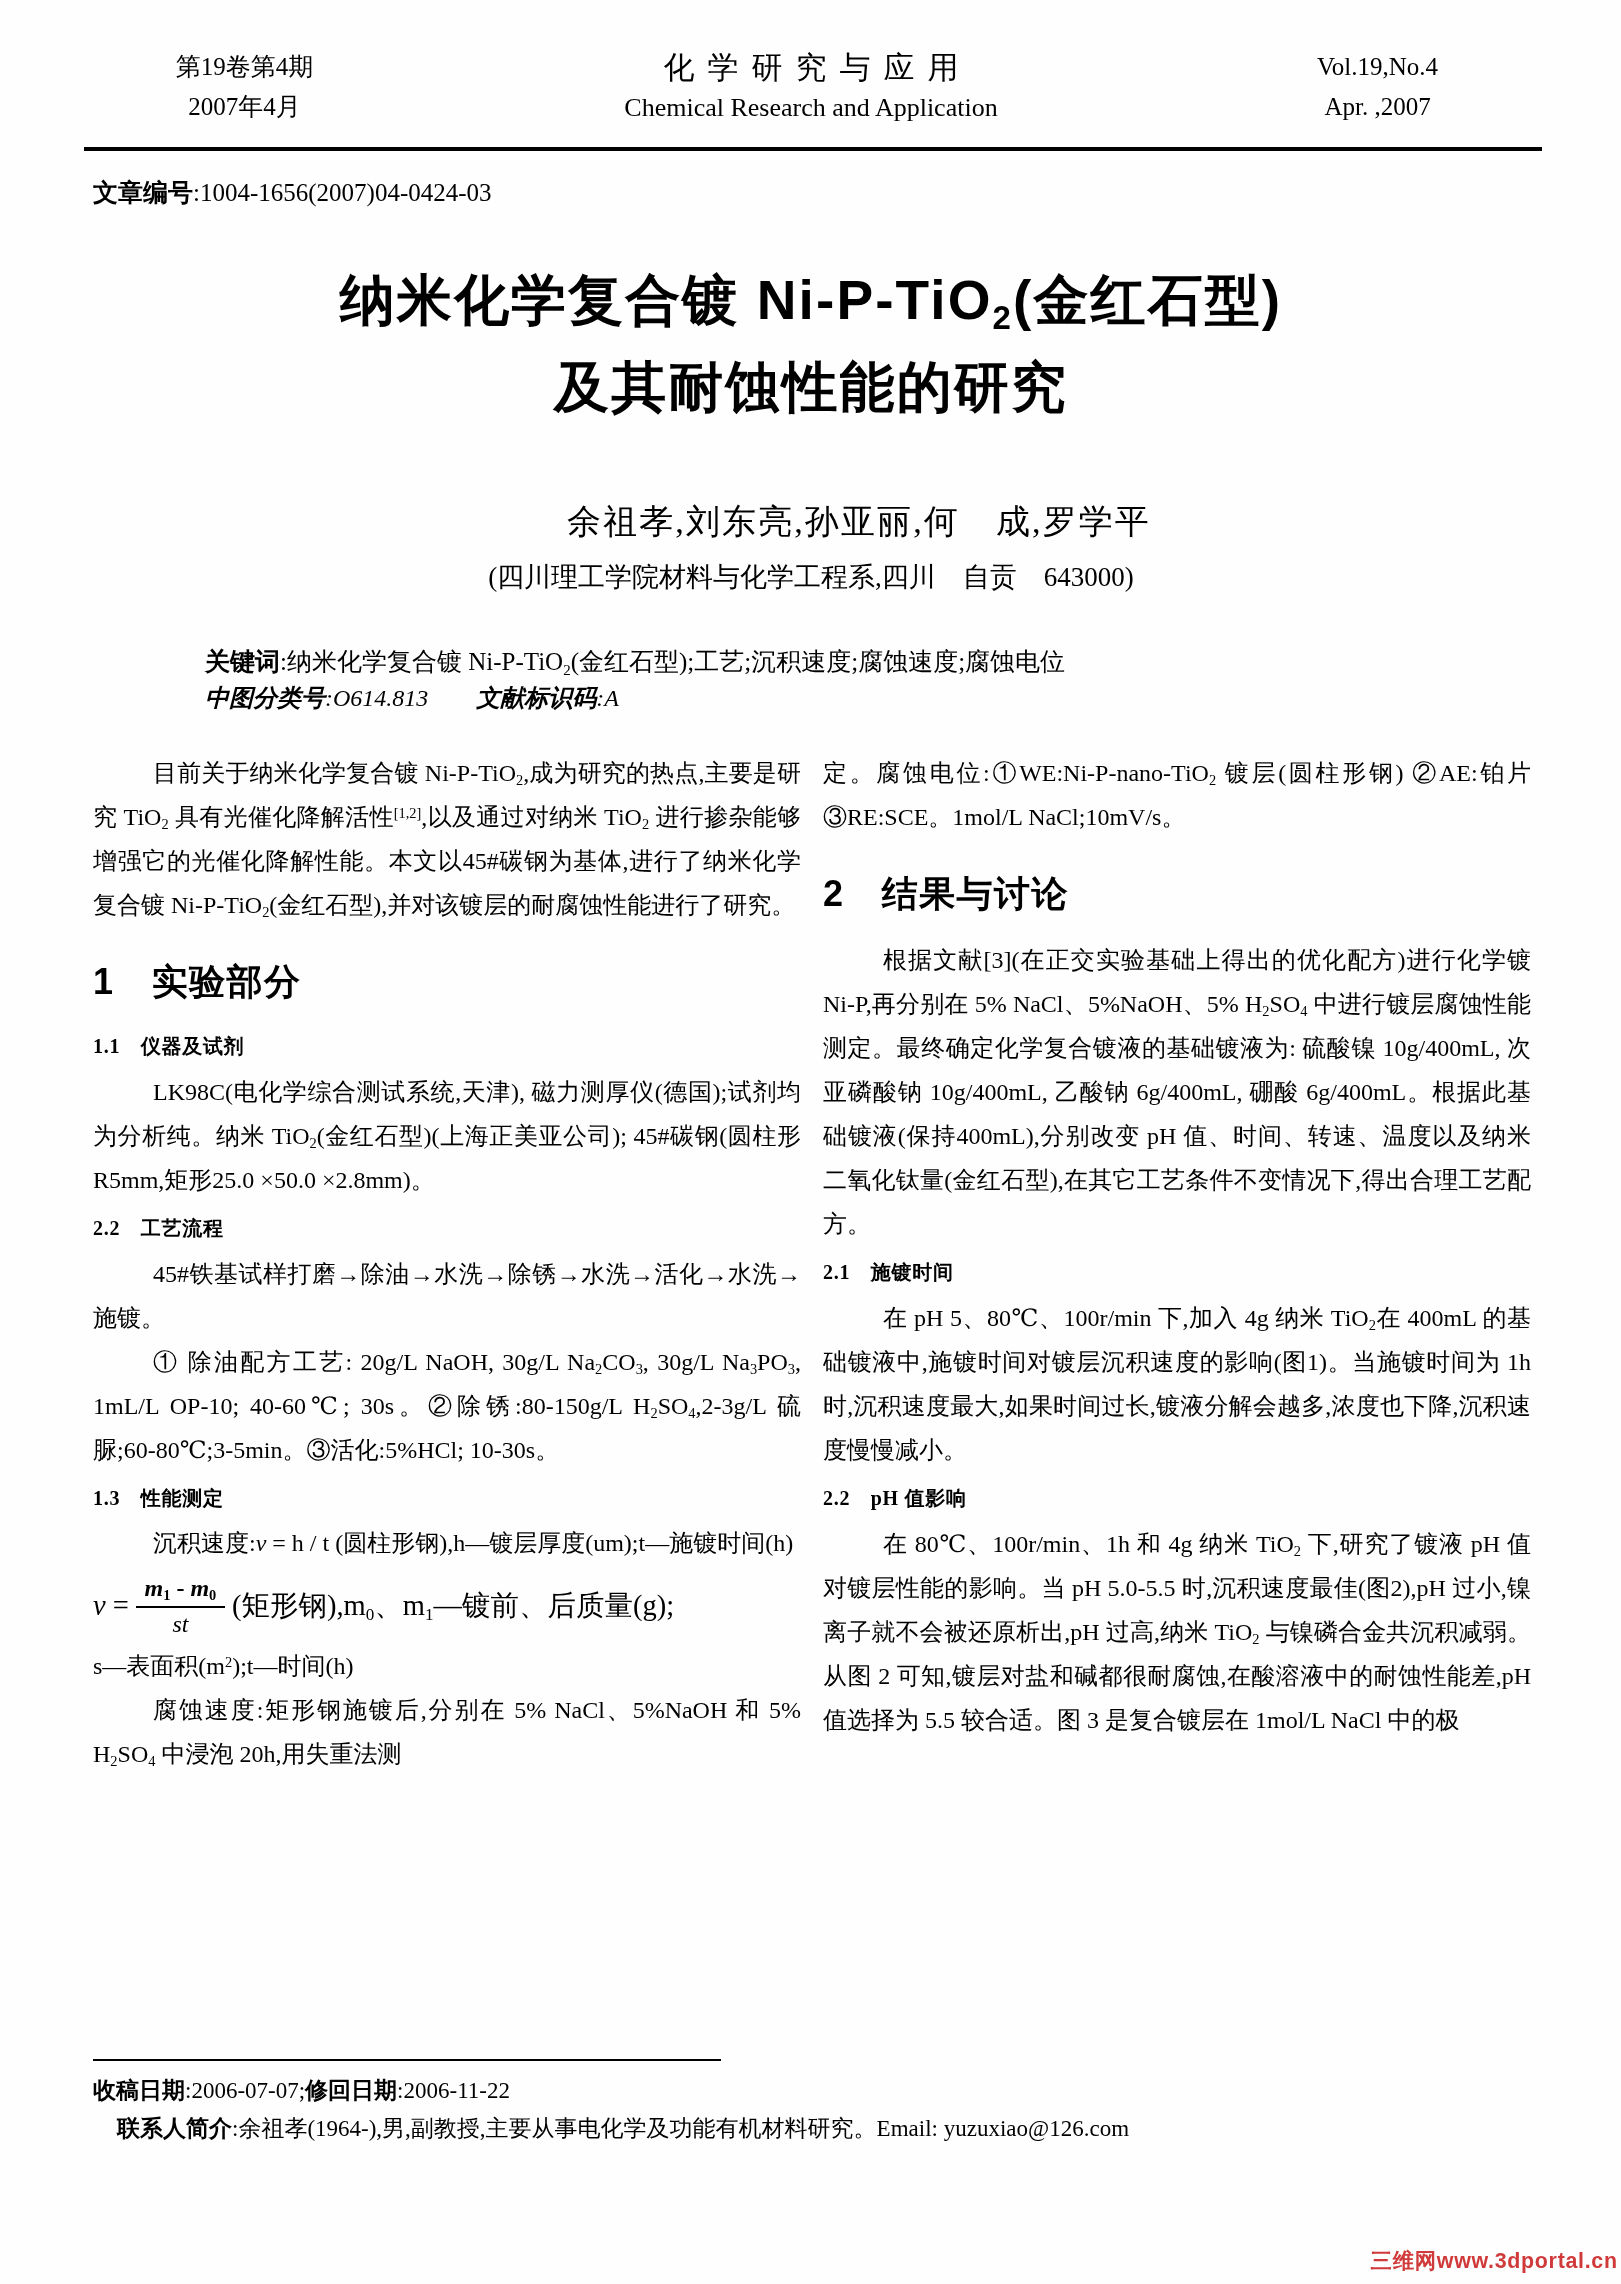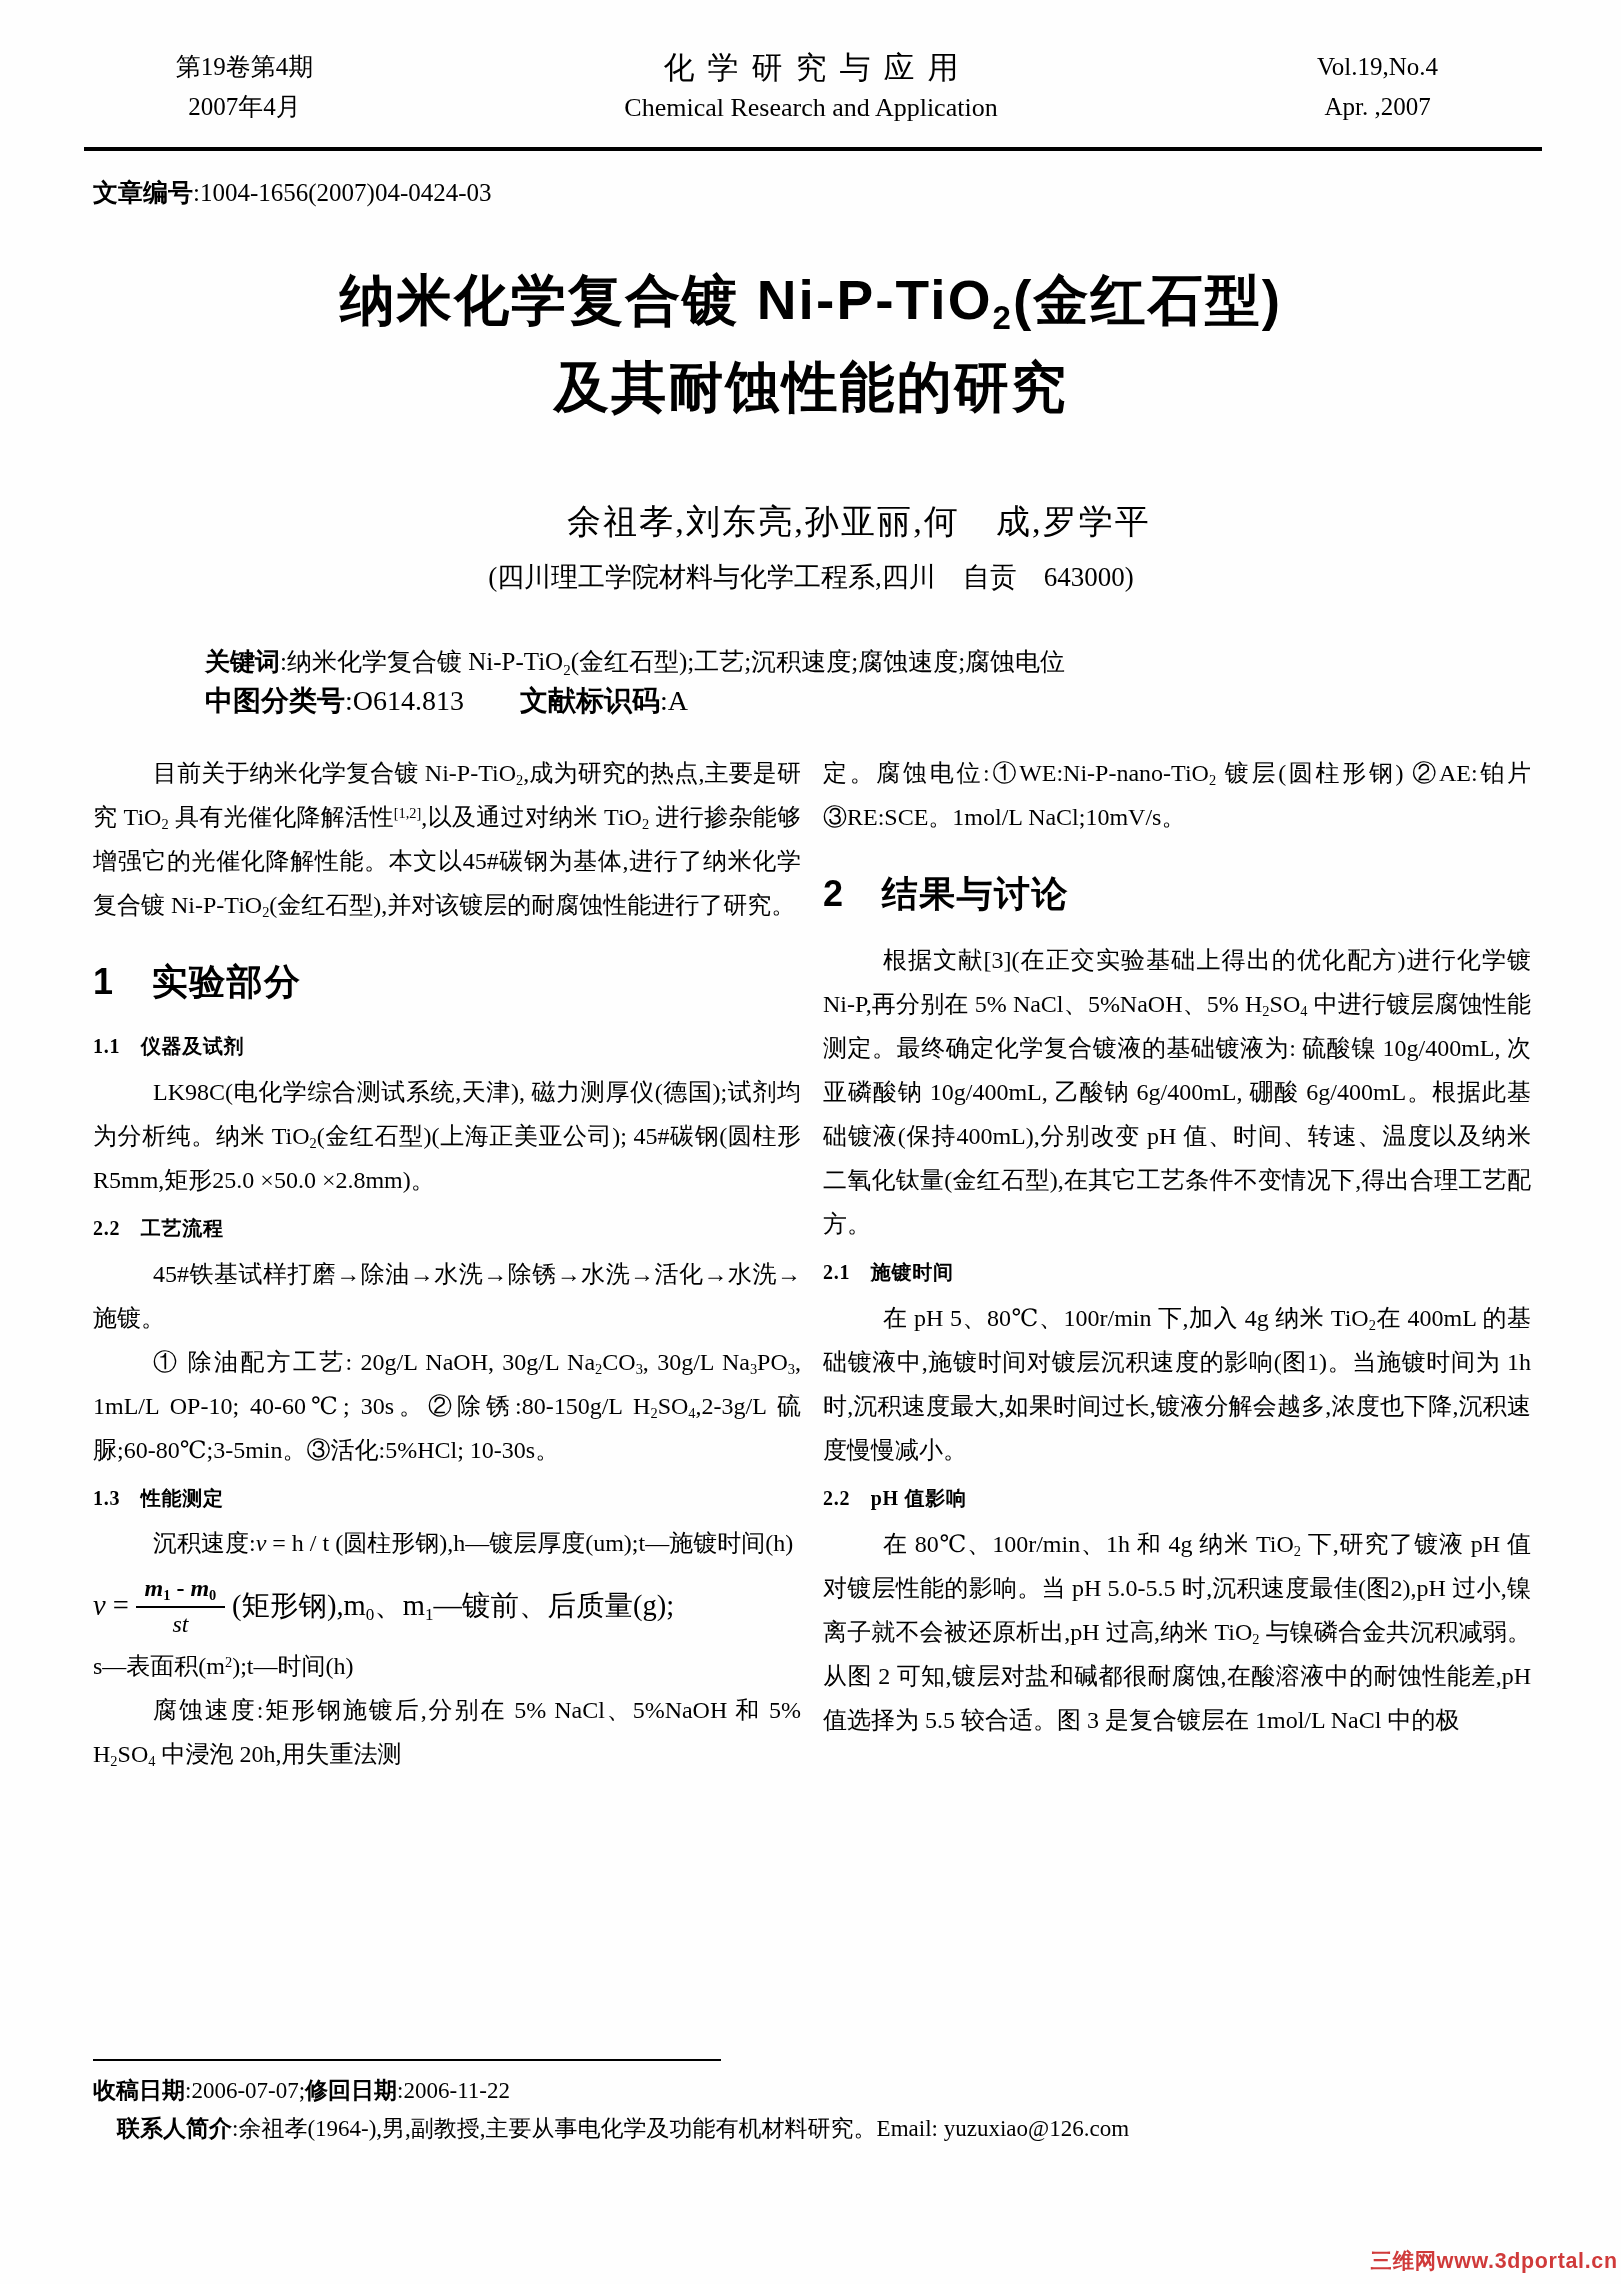--- a/index.html
+++ b/index.html
@@ -13,21 +13,21 @@
   .jcn{font-size:31px;line-height:41px;letter-spacing:0.42em;text-indent:0.42em;}
   .jen{font-size:26px;line-height:39px;}
   .rule{position:absolute;left:84px;right:80px;top:147px;height:4.3px;background:#000;}
   .article-no{position:absolute;left:93px;top:176px;font-size:25px;}
   .title{position:absolute;left:0;width:100%;top:257px;text-align:center;
          font-family:"Liberation Sans","DejaVu Sans",sans-serif;font-weight:700;
          font-size:55px;line-height:87px;letter-spacing:2.1px;}
   .authors{position:absolute;left:0;width:100%;top:499px;text-align:center;font-size:34px;letter-spacing:2.1px;margin-left:48px;}
   .affiliation{position:absolute;left:0;width:100%;top:559px;text-align:center;font-size:27px;}
   .keywords{position:absolute;left:205px;top:641px;width:1142px;font-size:25px;line-height:40px;}
-  .classification{position:absolute;left:205px;top:682px;font-size:28px;}
+  .classification{position:absolute;left:205px;top:682px;font-size:24px;font-style:italic;}
   .hei{font-family:"Liberation Sans","DejaVu Sans",sans-serif;font-weight:700;}
   .col{position:absolute;top:751px;width:708px;}
   .col-left{left:93px;}
   .col-right{left:823px;}
   .col p{font-size:24px;line-height:44px;text-align:justify;margin:0;}
   .indent{text-indent:60px;}
   .h-major{font-family:"Liberation Sans","DejaVu Sans",sans-serif;font-weight:700;
            font-size:36px;line-height:47px;margin:31px 0 21.4px;letter-spacing:1.4px;}
   .h-sub{font-family:Liberation Serif, serif;font-weight:700;
          font-size:20px;line-height:41px;margin:5.7px 0 2.9px;letter-spacing:0.7px;}

